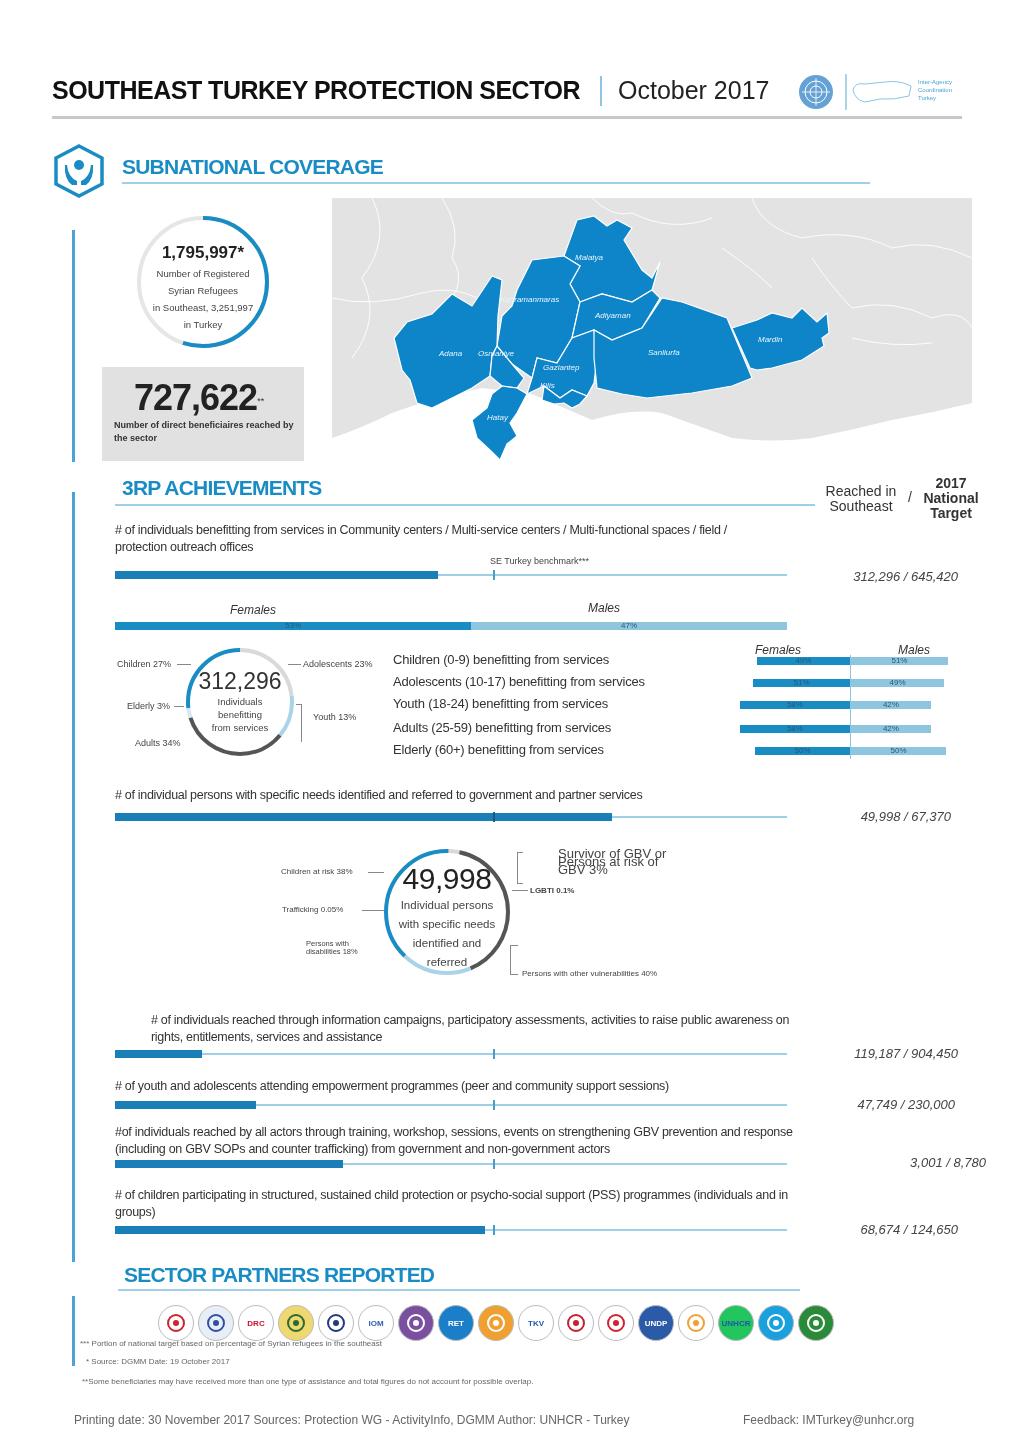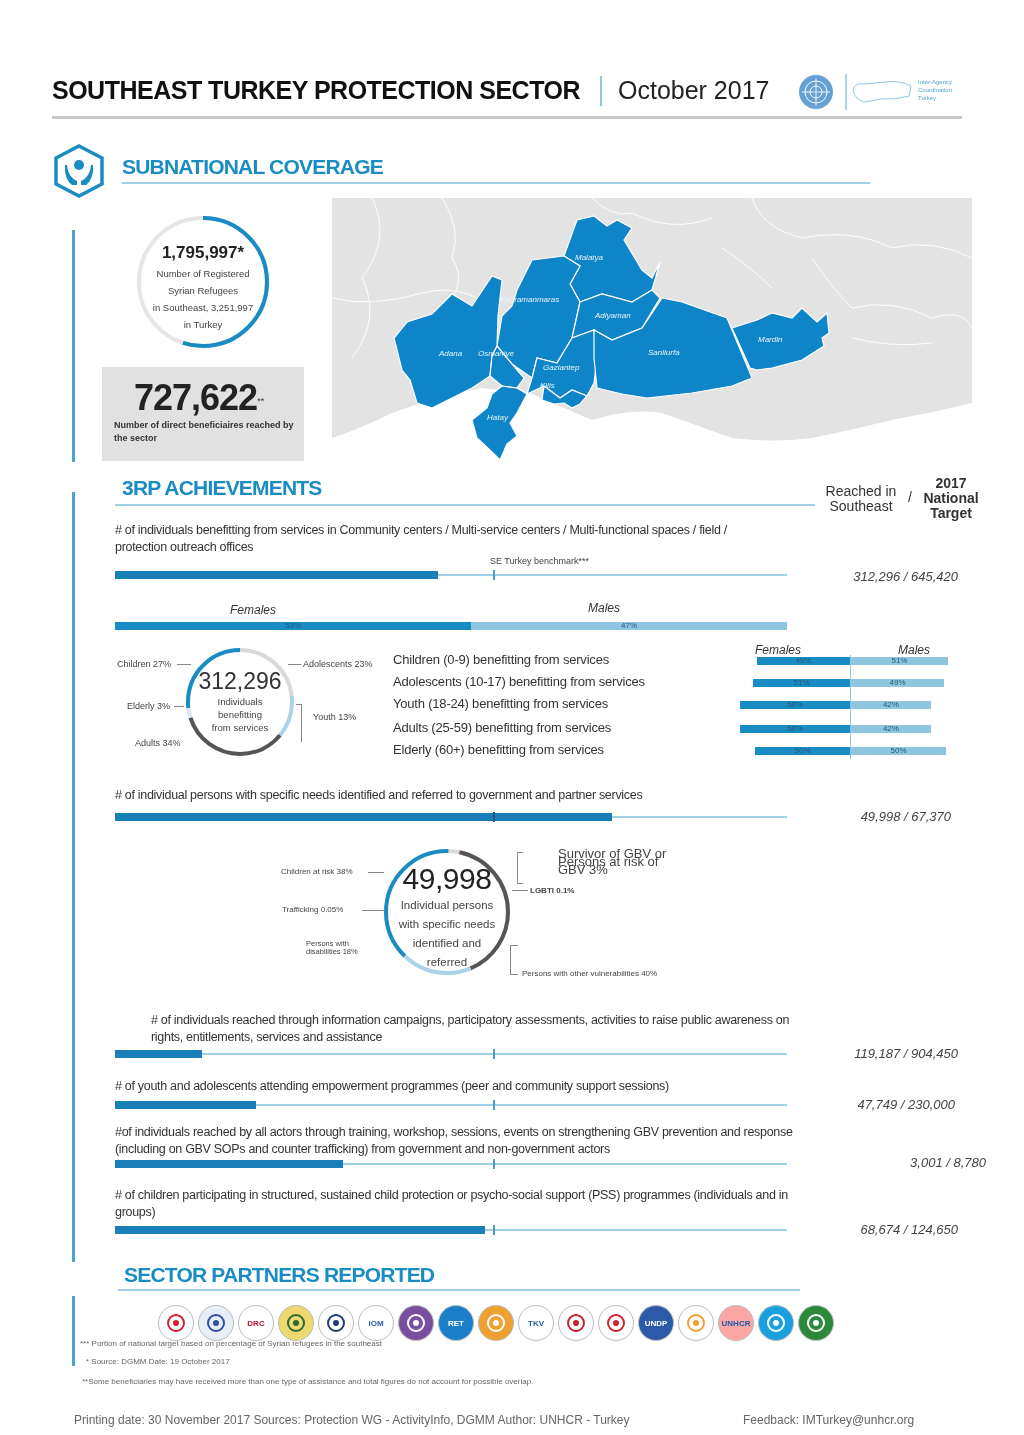--- a/index.html
+++ b/index.html
@@ -352,21 +352,21 @@
         <circle cx="11" cy="11" r="3" fill="#d42030"></circle>
       </svg>
     </div>
     <div class="partner" style="background: rgb(42, 90, 168); color: rgb(255, 255, 255);">UNDP</div>
     <div class="partner" style="background: rgb(255, 255, 255); color: rgb(240, 160, 48);">
       <svg width="22" height="22" viewBox="0 0 22 22">
         <circle cx="11" cy="11" r="8" fill="none" stroke="#f0a030" stroke-width="2"></circle>
         <circle cx="11" cy="11" r="3" fill="#f0a030"></circle>
       </svg>
     </div>
-    <div class="partner" style="background: #fca5a5; color: rgb(26, 90, 168);">UNHCR</div>
+    <div class="partner" style="background: #22c55e; color: rgb(26, 90, 168);">UNHCR</div>
     <div class="partner" style="background: rgb(26, 160, 220); color: rgb(255, 255, 255);">
       <svg width="22" height="22" viewBox="0 0 22 22">
         <circle cx="11" cy="11" r="8" fill="none" stroke="#ffffff" stroke-width="2"></circle>
         <circle cx="11" cy="11" r="3" fill="#ffffff"></circle>
       </svg>
     </div>
     <div class="partner" style="background: rgb(42, 138, 58); color: rgb(255, 255, 255);">
       <svg width="22" height="22" viewBox="0 0 22 22">
         <circle cx="11" cy="11" r="8" fill="none" stroke="#ffffff" stroke-width="2"></circle>
         <circle cx="11" cy="11" r="3" fill="#ffffff"></circle>

